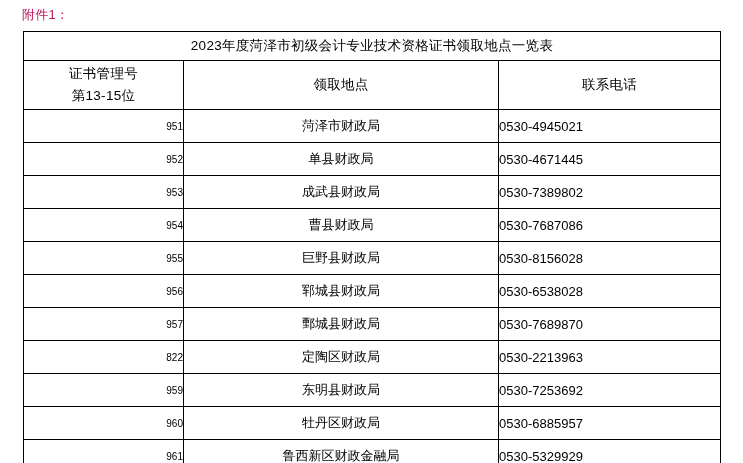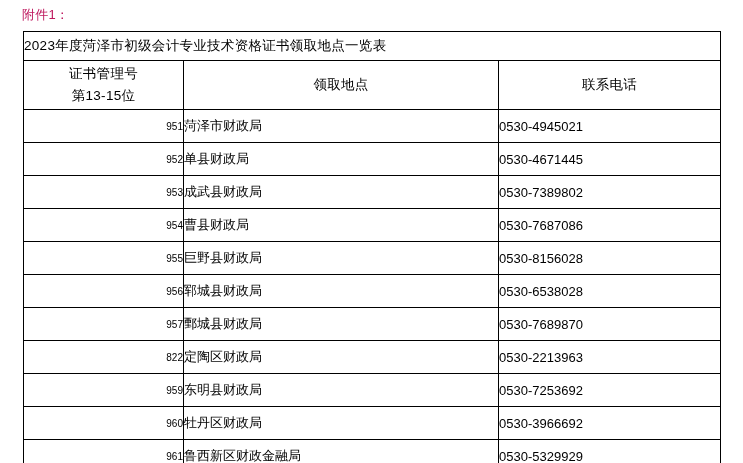--- a/index.html
+++ b/index.html
@@ -43,21 +43,21 @@
   }
   table.cert-table td,
   table.cert-table th {
     border: 1px solid #000000;
     padding: 0;
     font-weight: normal;
     vertical-align: middle;
   }
   .title-cell {
     height: 28px;
-    text-align: left;
+    text-align: center;
     font-size: 13.5px;
     font-weight: bold;
     letter-spacing: 0.3px;
     margin-top: 8px;
   }
   .head-cell {
     height: 48px;
     text-align: center;
     font-size: 13.5px;
     font-weight: bold;
@@ -74,21 +74,21 @@
   td.cell-code {
     height: 32px;
     font-size: 10px;
     padding-left: 8px;
     text-align: right;
   }
   td.cell-place {
     height: 32px;
     font-size: 13px;
     padding-left: 16px;
-    text-align: left;
+    text-align: center;
   }
   td.cell-phone {
     height: 32px;
     font-size: 13px;
     padding-left: 12px;
     text-align: left;
     font-family: "Liberation Sans", "DejaVu Sans", sans-serif;
   }
 </style>
 </head>
@@ -159,21 +159,21 @@
           <td class="cell-phone">0530-2213963</td>
         </tr>
         <tr>
           <td class="cell-code">959</td>
           <td class="cell-place">东明县财政局</td>
           <td class="cell-phone">0530-7253692</td>
         </tr>
         <tr>
           <td class="cell-code">960</td>
           <td class="cell-place">牡丹区财政局</td>
-          <td class="cell-phone">0530-3966692</td>
+          <td class="cell-phone">0530-6885957</td>
         </tr>
         <tr>
           <td class="cell-code">961</td>
           <td class="cell-place">鲁西新区财政金融局</td>
           <td class="cell-phone">0530-5329929</td>
         </tr>
       </tbody>
     </table>
   </div>
 </div>

